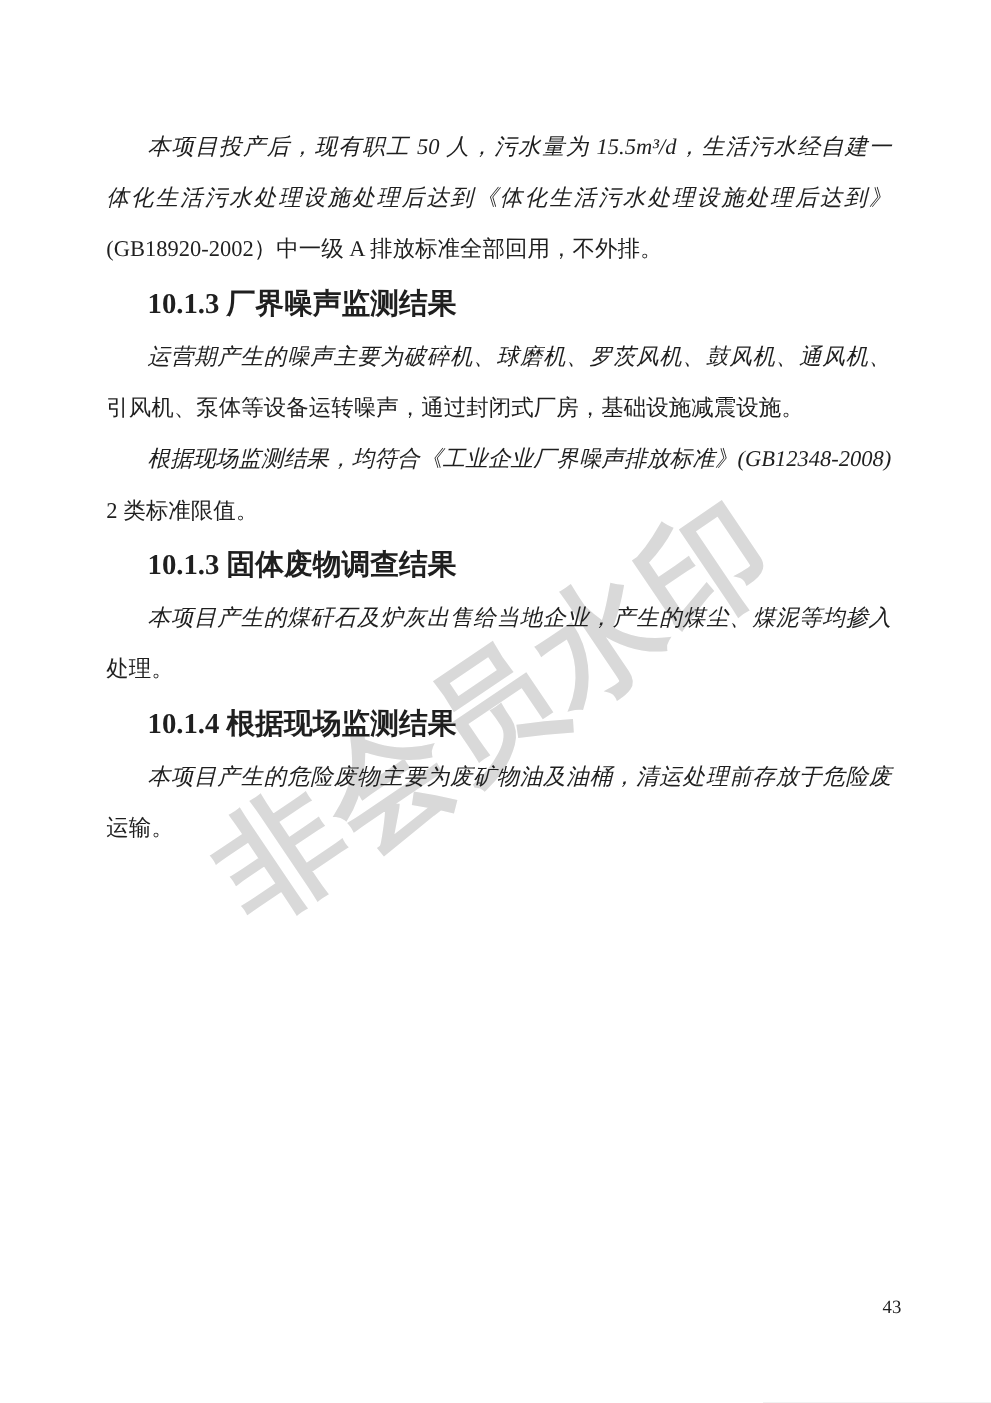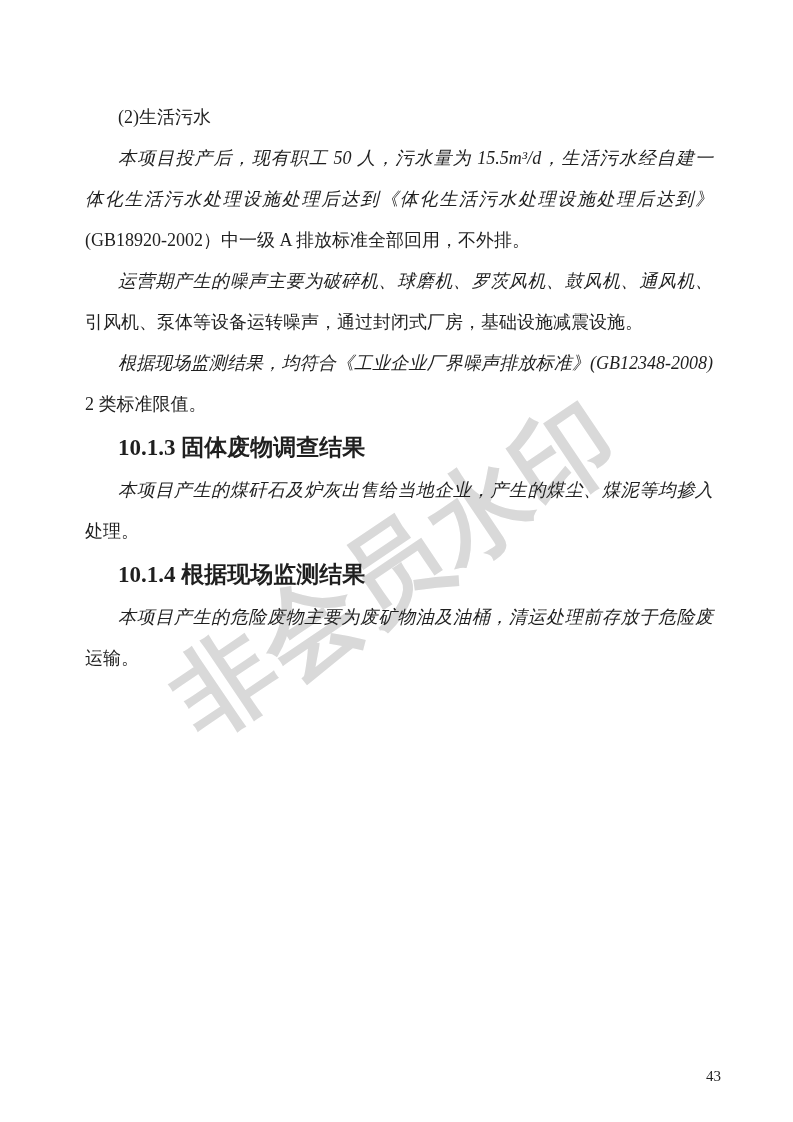--- a/index.html
+++ b/index.html
@@ -63,38 +63,37 @@
     padding-left: 33px;
     white-space: nowrap;
   }
   .page-number {
     position: absolute;
     top: 1038px;
     right: 72px;
     font-size: 15px;
     color: #1f1f1f;
     z-index: 1;
-    margin-top: 30px;
   }
 </style>
 </head>
 <body>
 
 <div class="page">
 
   <div class="watermark">非会员水印</div>
 
   <div class="content">
 
-    <div class="line indent">(2)生活污水</div>
 
     <div class="line indent fill">本项目投产后，现有职工 50 人，污水量为 15.5m³/d，生活污水经自建一</div>
     <div class="line fill">体化生活污水处理设施处理后达到《体化生活污水处理设施处理后达到》</div>
     <div class="line">(GB18920-2002）中一级 A 排放标准全部回用，不外排。</div>
 
+    <div class="heading">10.1.3 厂界噪声监测结果</div>
 
     <div class="line indent fill">运营期产生的噪声主要为破碎机、球磨机、罗茨风机、鼓风机、通风机、</div>
     <div class="line">引风机、泵体等设备运转噪声，通过封闭式厂房，基础设施减震设施。</div>
 
     <div class="line indent fill">根据现场监测结果，均符合《工业企业厂界噪声排放标准》(GB12348-2008)</div>
     <div class="line">2 类标准限值。</div>
 
     <div class="heading">10.1.3 固体废物调查结果</div>
 
     <div class="line indent fill">本项目产生的煤矸石及炉灰出售给当地企业，产生的煤尘、煤泥等均掺入</div>

